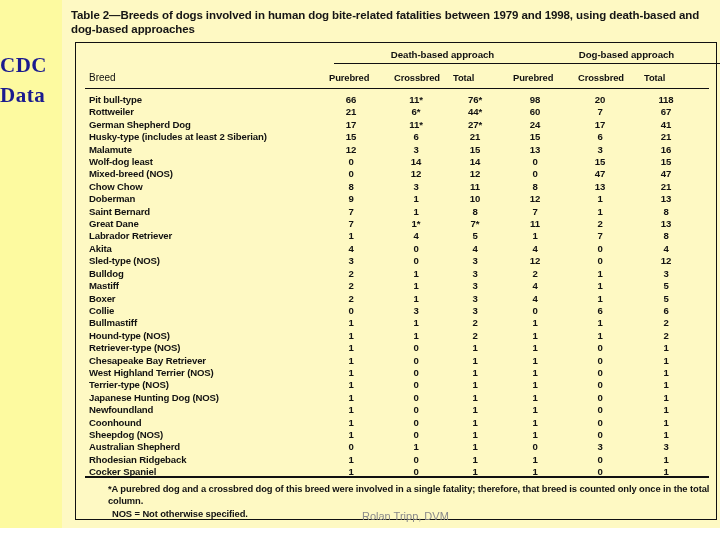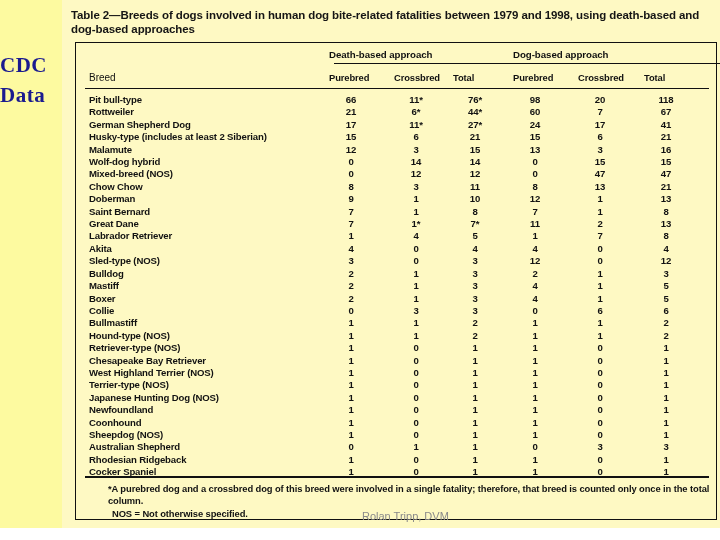--- a/index.html
+++ b/index.html
@@ -76,21 +76,21 @@
     height: 478px;
     border: 1.6px solid #111;
     box-sizing: border-box;
   }
 
   .hdr-group {
     position: absolute;
     font-size: 9.7px;
     font-weight: bold;
     color: #111;
-    text-align: left;
+    text-align: center;
     letter-spacing: -0.05px;
   }
   .grouprule {
     position: absolute;
     height: 1.3px;
     background: #111;
   }
   .hdr-col {
     position: absolute;
     font-size: 9.4px;
@@ -260,21 +260,21 @@
           <div class="row">
             <div class="breed">Malamute</div>
             <div class="num c0">12</div>
             <div class="num c1">3</div>
             <div class="num c2">15</div>
             <div class="num c3">13</div>
             <div class="num c4">3</div>
             <div class="num c5">16</div>
           </div>
           <div class="row">
-            <div class="breed">Wolf-dog hybrid</div>
+            <div class="breed">Wolf-dog least</div>
             <div class="num c0">0</div>
             <div class="num c1">14</div>
             <div class="num c2">14</div>
             <div class="num c3">0</div>
             <div class="num c4">15</div>
             <div class="num c5">15</div>
           </div>
           <div class="row">
             <div class="breed">Mixed-breed (NOS)</div>
             <div class="num c0">0</div>

